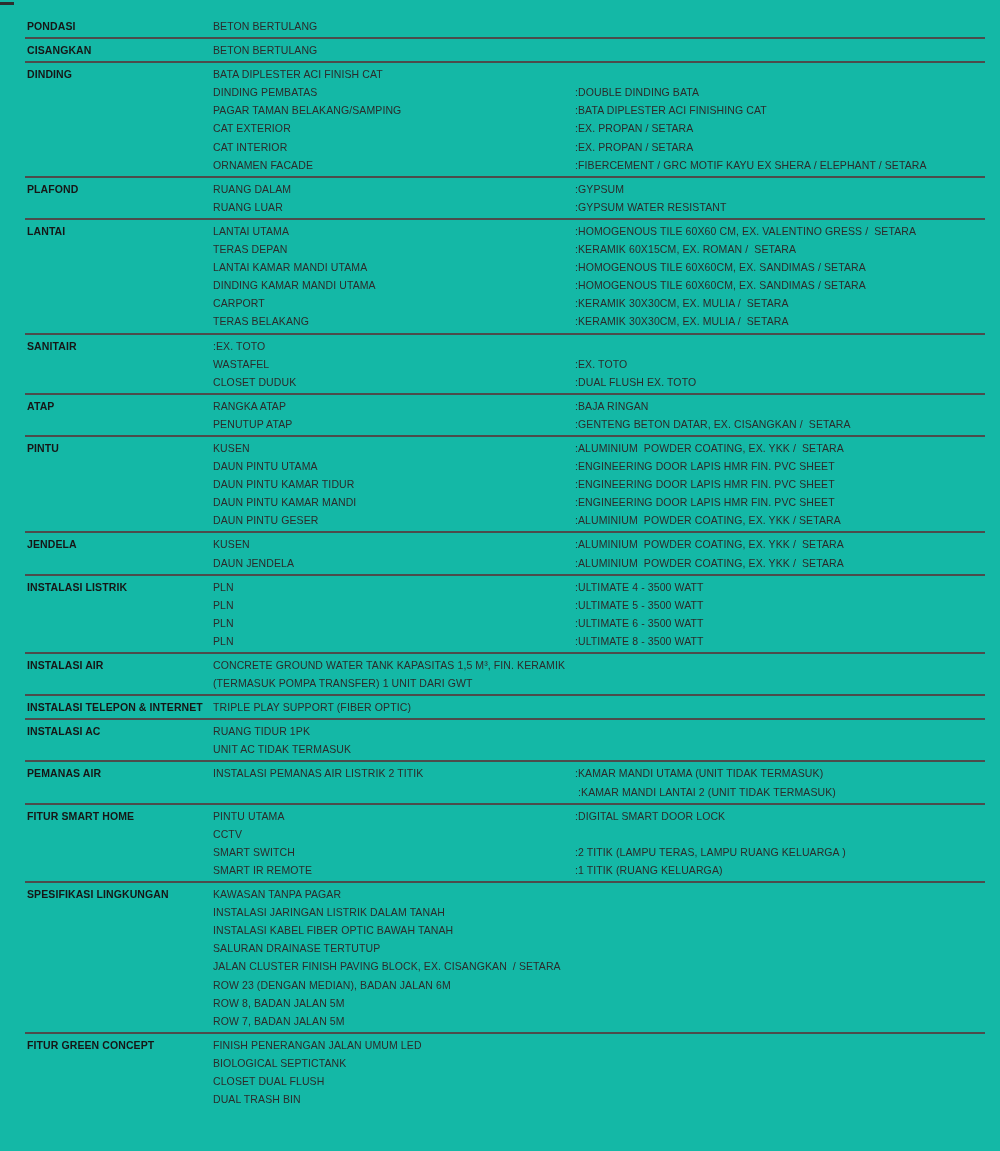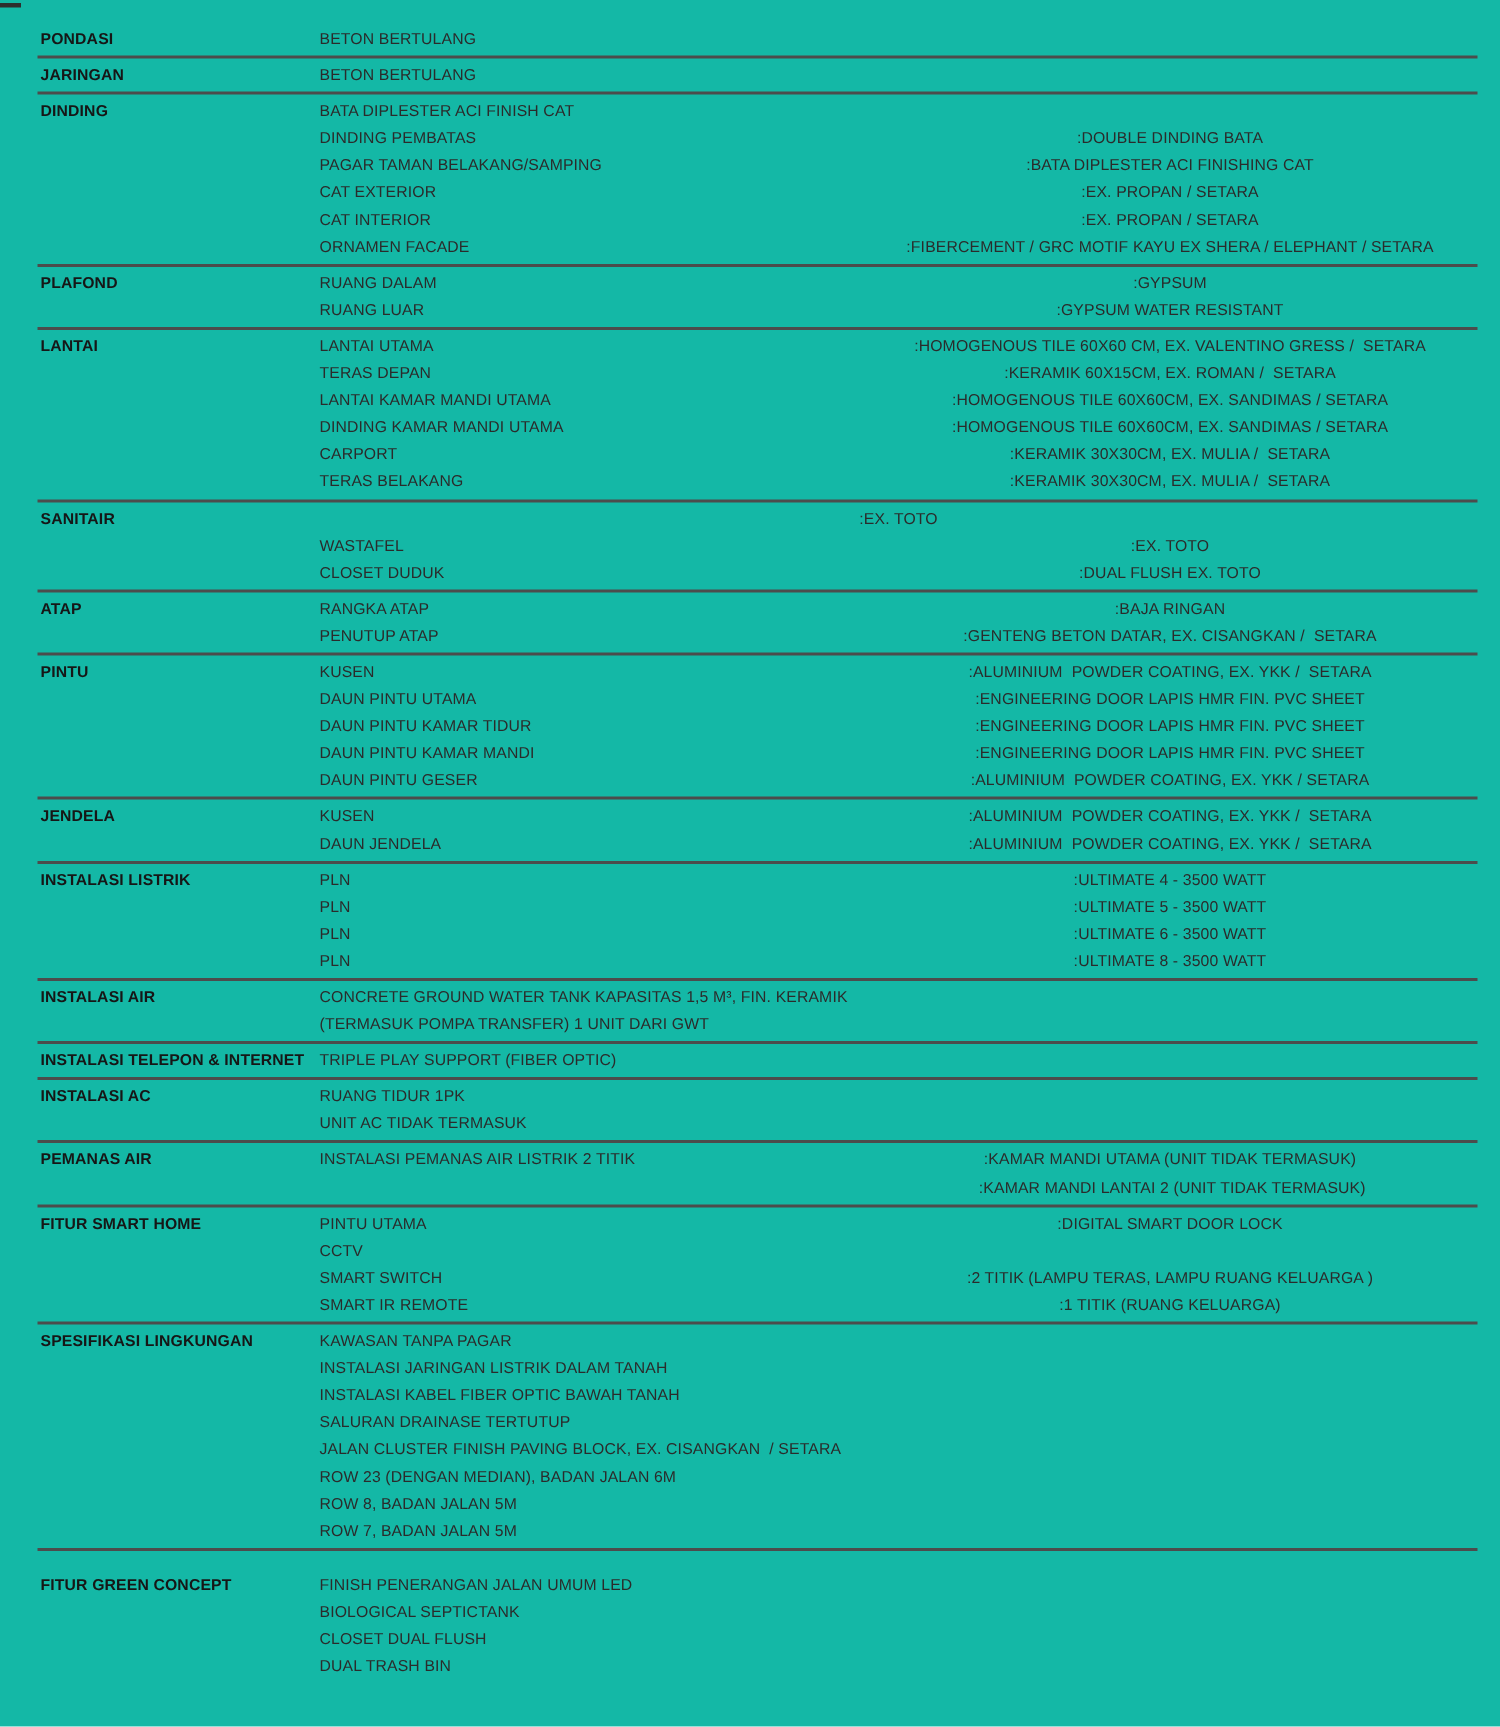--- a/index.html
+++ b/index.html
@@ -34,21 +34,20 @@
     width: 960px;
   }
   .spec-section {
     display: flex;
     align-items: flex-start;
     padding: 2px 0;
     border-bottom: 2px solid #4c4c4c;
   }
   .spec-section:last-child {
     border-bottom: none;
-    margin-top: 12px;
   }
   .cat {
     flex: 0 0 188px;
     width: 188px;
     box-sizing: border-box;
     padding-left: 2px;
     font-size: 10.5px;
     font-weight: bold;
     line-height: 18.1px;
     letter-spacing: 0.1px;
@@ -65,21 +64,20 @@
   .item {
     flex: 0 0 362px;
     width: 362px;
     white-space: pre;
     overflow: visible;
   }
   .value {
     flex: 1;
     min-width: 0;
     white-space: pre;
-    text-align: center;
   }
   .item, .value {
     font-size: 10.5px;
     font-weight: 400;
     line-height: 18.1px;
     letter-spacing: 0.1px;
     color: #2b2b2b;
   }
 </style>
 </head>
@@ -91,21 +89,21 @@
       <section class="spec-section">
         <div class="cat">PONDASI</div>
         <div class="rows">
           <div class="row">
             <div class="item">BETON BERTULANG</div>
             <div class="value"></div>
           </div>
         </div>
       </section>
       <section class="spec-section">
-        <div class="cat">JARINGAN</div>
+        <div class="cat">CISANGKAN</div>
         <div class="rows">
           <div class="row">
             <div class="item">BETON BERTULANG</div>
             <div class="value"></div>
           </div>
         </div>
       </section>
       <section class="spec-section">
         <div class="cat">DINDING</div>
         <div class="rows">

